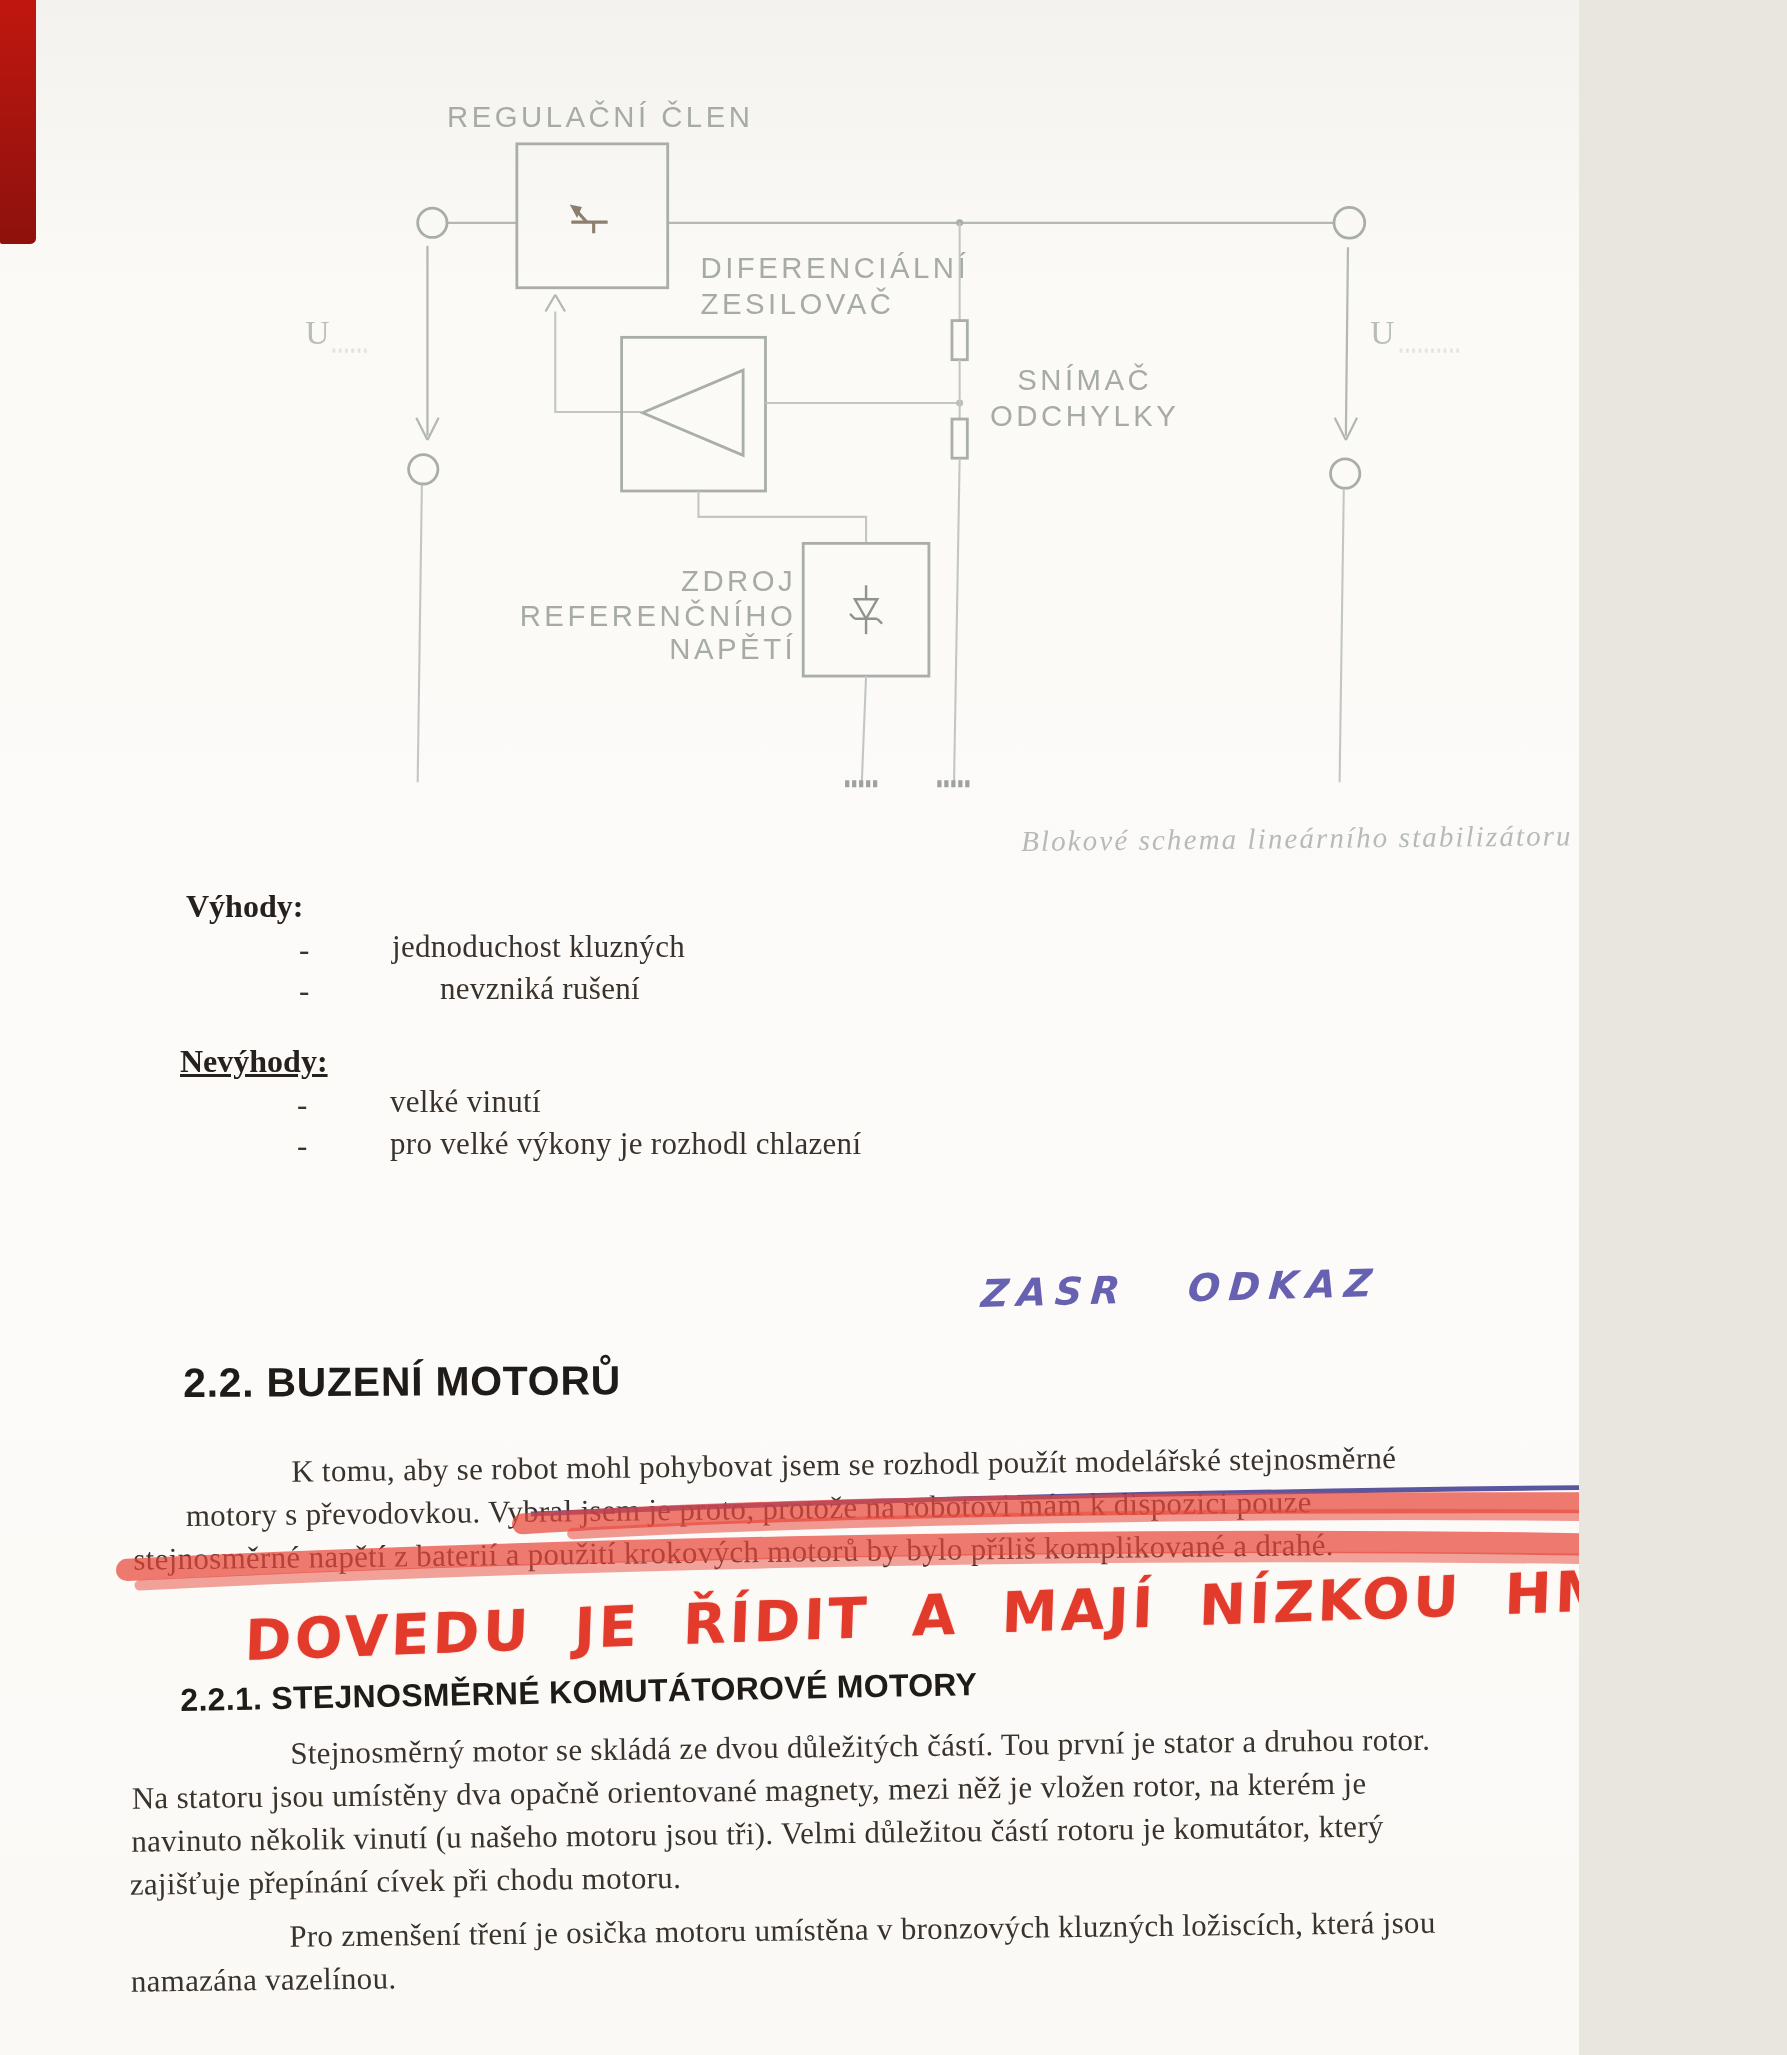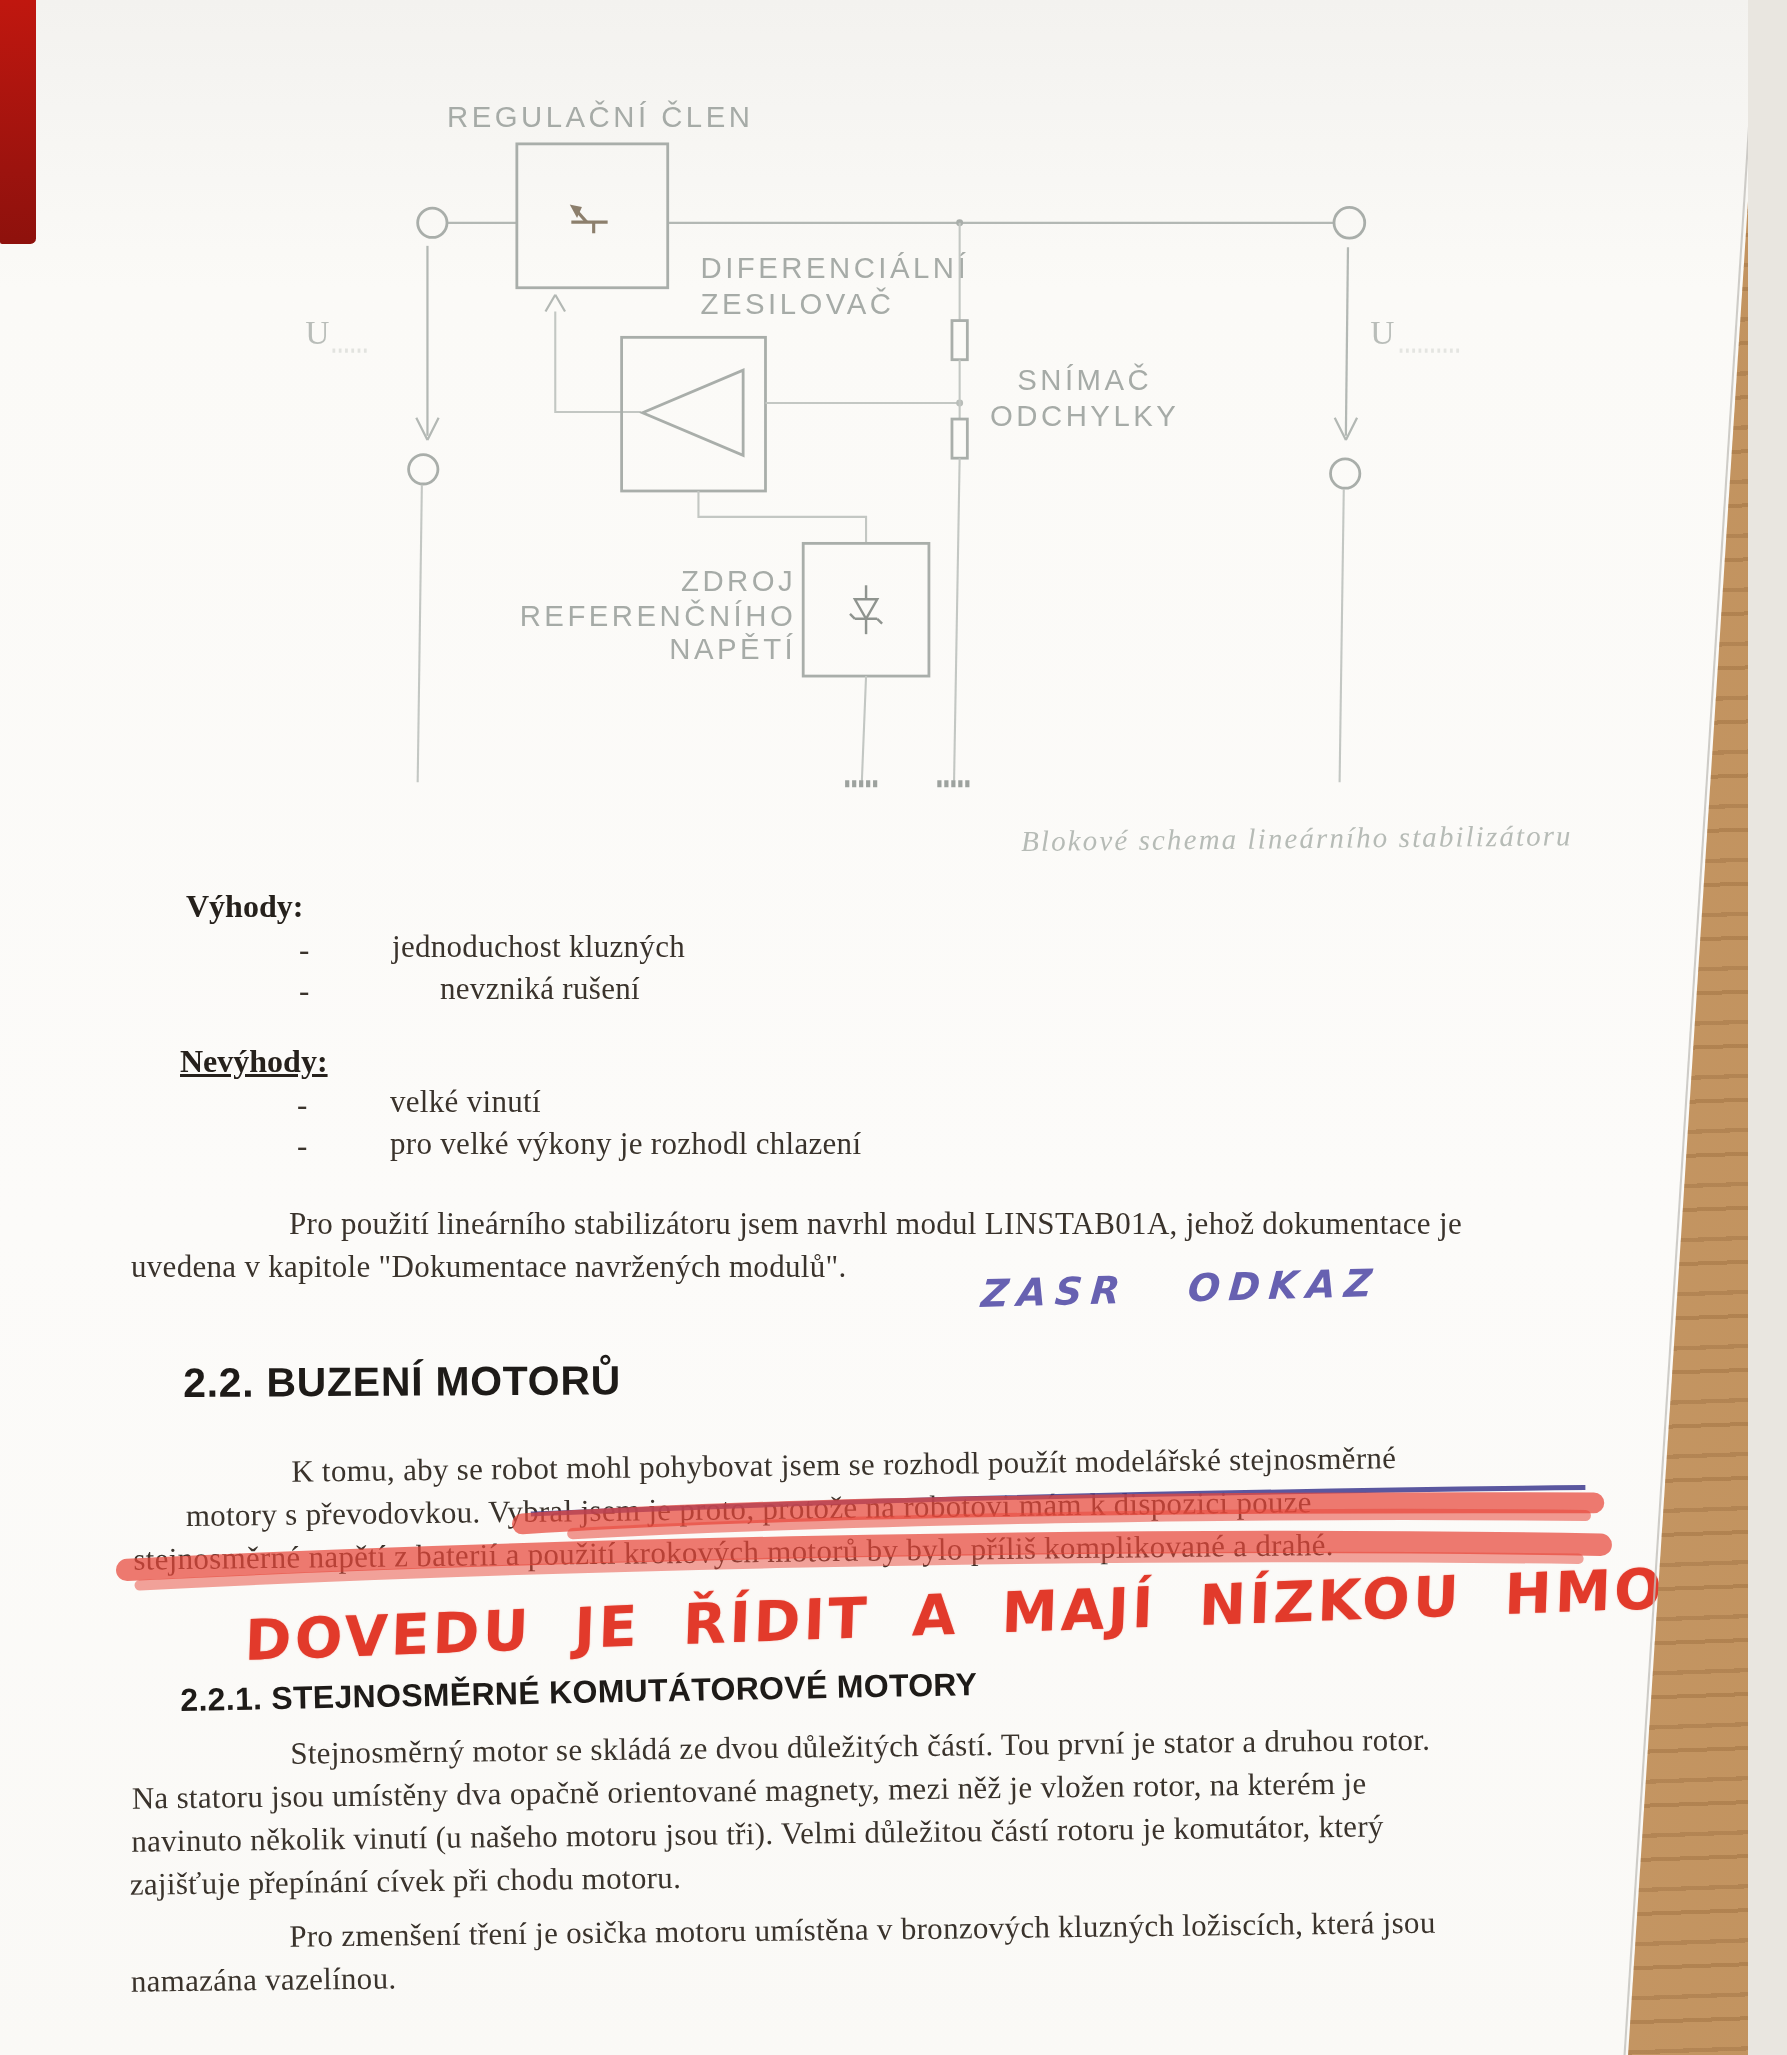--- a/index.html
+++ b/index.html
@@ -1,16 +1,16 @@
 <!DOCTYPE html>
 <html style="font-size:11.2px"><head>
 <meta charset="utf-8">
 <style>
   html,body{margin:0;padding:0;background:#e9e6e0;}
-  .stage{position:relative;width:1748px;height:2056px;overflow:hidden;
+  .stage{position:relative;width:1579px;height:2056px;overflow:hidden;
          background:linear-gradient(180deg,#f3f2ef 0%,#fbfaf7 14%,#fcfbf9 60%,#faf9f6 100%);
          font-family:"Liberation Serif", serif;color:#37312b;}
   .abs{position:absolute;}
 
   
   .red-strip{left:0;top:0;width:36px;height:244px;
              background:linear-gradient(180deg,#c0170f,#9c130e 70%,#8e110c);
              border-radius:0 0 5.6px 2.1px;}
   .wood{left:0;top:0;width:1788px;height:2056px;
         background:
@@ -127,24 +127,20 @@
   <div class="abs body-line" style="left:392px;top:929px;">jednoduchost kluzných</div>
   <div class="abs dash" style="left:299px;top:973px;">-</div>
   <div class="abs body-line" style="left:392px;top:971px;margin-left:48px;">nevzniká rušení</div>
 
   <div class="abs h-serif" style="left:180px;top:1043px;text-decoration:underline;">Nevýhody:</div>
   <div class="abs dash" style="left:297px;top:1087px;">-</div>
   <div class="abs body-line" style="left:390px;top:1084px;">velké vinutí</div>
   <div class="abs dash" style="left:297px;top:1128px;">-</div>
   <div class="abs body-line" style="left:390px;top:1126px;">pro velké výkony je rozhodl chlazení</div>
 
-  <div class="abs para" style="left:183px;top:1202px;">
-    <div class="body-line" style="padding-left:106px;">Pro použití lineárního stabilizátoru jsem navrhl modul LINSTAB01A, jehož dokumentace je</div>
-    <div class="body-line" style="margin-left:-52px;">uvedena v kapitole "Dokumentace navržených modulů".</div>
-  </div>
 
   <div class="abs blue-writing" style="left:983px;top:1272px;">ZASR ODKAZ</div>
 
   <div class="abs h-sans h22" style="left:183px;top:1360px;">2.2. BUZENÍ MOTORŮ</div>
 
   <div class="abs para tilt" style="left:185px;top:1451px;">
     <div class="body-line" style="padding-left:106px;">K tomu, aby se robot mohl pohybovat jsem se rozhodl použít modelářské stejnosměrné</div>
     <div class="body-line"><span>motory s převodovkou. </span><span>Vybral jsem je proto, protože na robotovi mám k dispozici pouze</span></div>
     <div class="body-line" style="margin-left:-53px;">stejnosměrné napětí z baterií a použití krokových motorů by bylo příliš komplikované a drahé.</div>
   </div>

